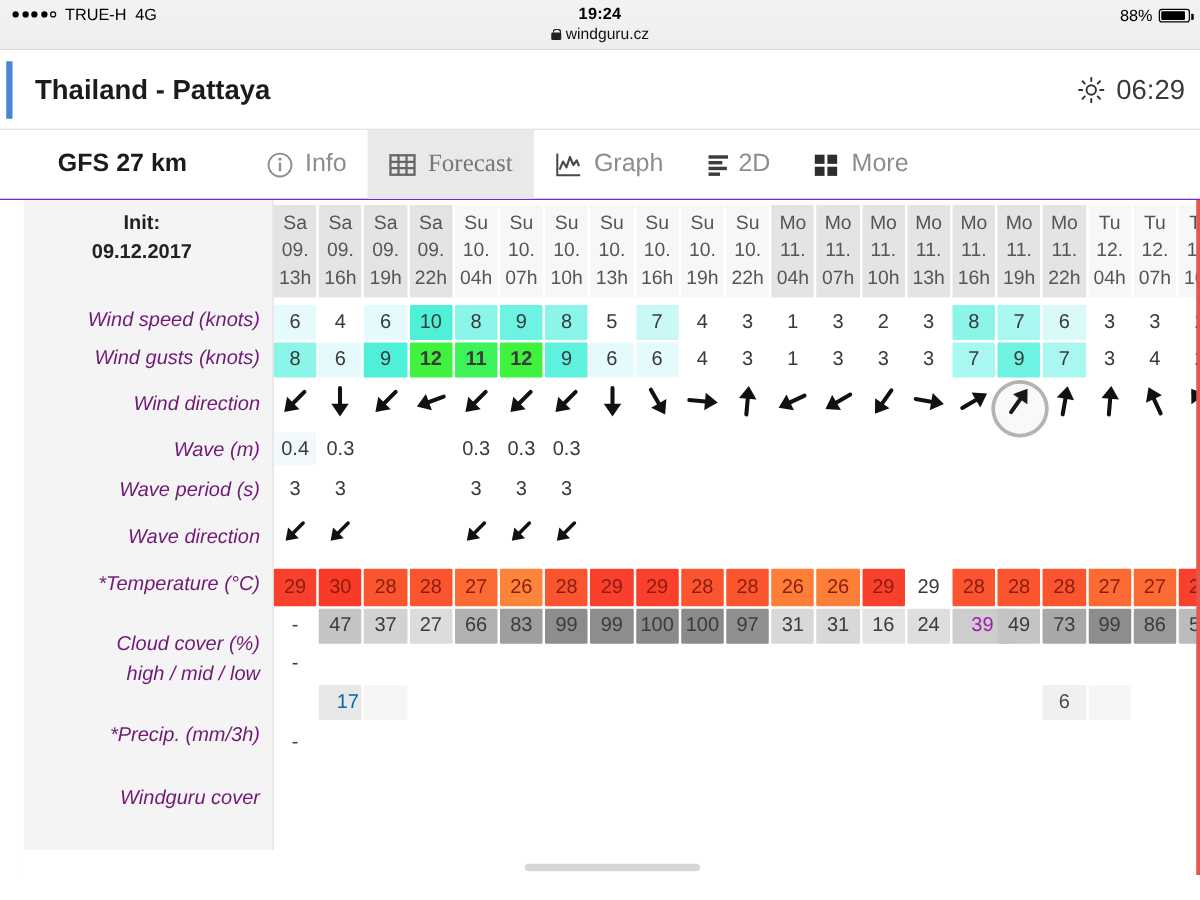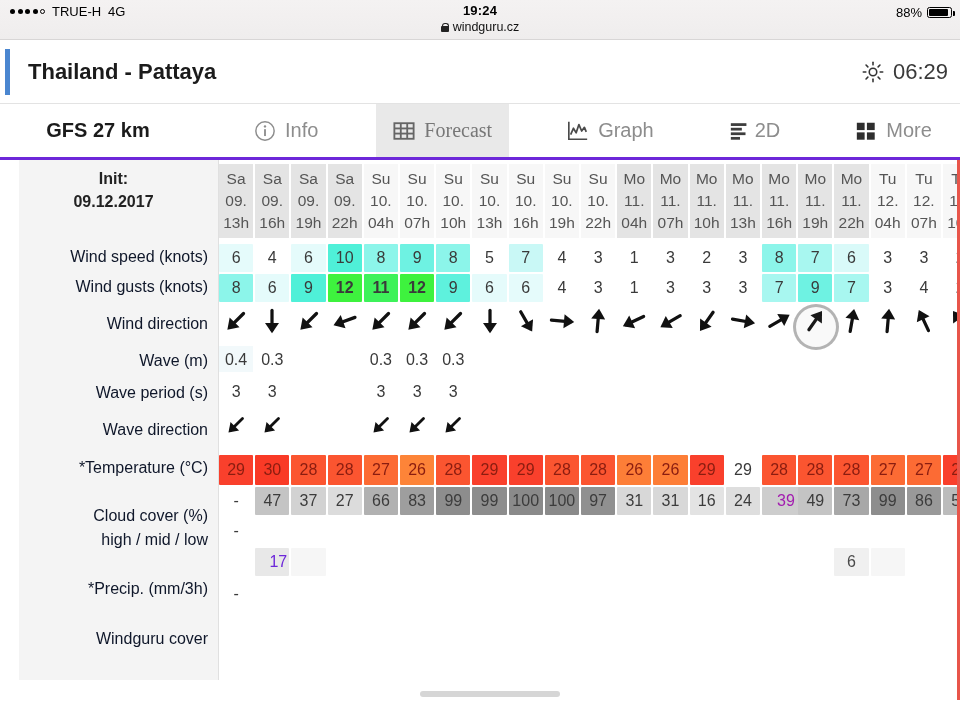--- a/index.html
+++ b/index.html
@@ -84,22 +84,22 @@
     position: absolute; right: 12px; top: 50%; transform: translateY(-50%);
     display: flex; align-items: center; gap: 9px;
     font-size: 22px; color: #3a3a3a;
   }
   .sun-icon { width: 22px; height: 22px; display: block; }
 
   
   #tab-bar {
     height: 56px;
     background: #ffffff;
-    border-bottom: 3px solid #6d28d9;
-    display: flex; align-items: stretch; gap: 41px;
+    border-bottom: 1px solid #6d28d9;
+    display: flex; align-items: stretch;
   }
   #model-name {
     display: flex; align-items: center; justify-content: center;
     width: 196px; font-size: 20px; font-weight: 700; color: #1b1b1b;
   }
   .tab {
     display: flex; align-items: center; gap: 9px;
     padding: 0 17px;
     font-size: 20px; color: #8d8d8d;
     white-space: nowrap;
@@ -117,21 +117,21 @@
   }
   #label-col {
     width: 200px; flex: 0 0 200px;
     background: #f4f4f4;
     border-right: 1px solid #e0e0e0;
     position: relative;
   }
   .row-label {
     position: absolute; left: 0; right: 10px;
     text-align: right;
-    font-size: 16px; color: #0f172a;
+    font-size: 16px; color: #701a75; font-style: italic;
   }
   #init-label {
     position: absolute; left: 0; right: 10px; top: 7px;
     text-align: center; font-size: 16px; font-weight: 700; color: #222;
     line-height: 23px;
   }
   #grid-wrap { position: relative; flex: 1 1 auto; overflow: hidden; }
   #grid { position: absolute; left: 0; top: 0; }
 
   .cell {
@@ -660,21 +660,21 @@
         <div class="cell val valbox" style="left: 434.4px; top: 327px; width: 34.2px; height: 28px; background: rgb(216, 216, 216); color: rgb(60, 60, 60);">31</div>
         <div class="cell val valbox" style="left: 470.6px; top: 327px; width: 34.2px; height: 28px; background: rgb(227, 227, 227); color: rgb(60, 60, 60);">16</div>
         <div class="cell val valbox" style="left: 506.8px; top: 327px; width: 34.2px; height: 28px; background: rgb(222, 222, 222); color: rgb(60, 60, 60);">24</div>
         <div class="cell val valbox" style="left: 543px; top: 327px; width: 48px; height: 28px; background: rgb(205, 205, 205); color: #a21caf;">39</div>
         <div class="cell val valbox" style="left: 579.2px; top: 327px; width: 34.2px; height: 28px; background: rgb(196, 196, 196); color: rgb(60, 60, 60);">49</div>
         <div class="cell val valbox" style="left: 615.4px; top: 327px; width: 34.2px; height: 28px; background: rgb(168, 168, 168); color: rgb(60, 60, 60);">73</div>
         <div class="cell val valbox" style="left: 651.6px; top: 327px; width: 34.2px; height: 28px; background: rgb(141, 141, 141); color: rgb(60, 60, 60);">99</div>
         <div class="cell val valbox" style="left: 687.8px; top: 327px; width: 34.2px; height: 28px; background: rgb(153, 153, 153); color: rgb(60, 60, 60);">86</div>
         <div class="cell val valbox" style="left: 724px; top: 327px; width: 34.2px; height: 28px; background: rgb(188, 188, 188); color: rgb(60, 60, 60);">54</div>
         <div class="cell val" style="left: 0px; top: 357px; width: 34.2px; height: 26px;">-</div>
-        <div class="cell val valbox" style="left: 36.2px; top: 388px; width: 34.2px; height: 28px; background: rgb(232, 232, 232); color: #6d28d9; padding-left: 12px;">17</div>
+        <div class="cell val valbox" style="left: 36.2px; top: 388px; width: 34.2px; height: 28px; background: rgb(232, 232, 232); color: #0369a1; padding-left: 12px;">17</div>
         <div class="cell val valbox" style="left: 72.4px; top: 388px; width: 34.2px; height: 28px; background: rgb(246, 246, 246); color: rgb(74, 74, 74);"></div>
         <div class="cell val valbox" style="left: 615.4px; top: 388px; width: 34.2px; height: 28px; background: rgb(240, 240, 240); color: rgb(74, 74, 74);">6</div>
         <div class="cell val valbox" style="left: 651.6px; top: 388px; width: 34.2px; height: 28px; background: rgb(246, 246, 246); color: rgb(74, 74, 74);"></div>
         <div class="cell val" style="left: 0px; top: 420px; width: 34.2px; height: 26px;">-</div>
         <div id="touch-circle" style="left: 574.3px; top: 144px;"></div>
       </div>
   </div>
 
   <div id="bottom-strip">
     <div id="home-indicator"></div>

